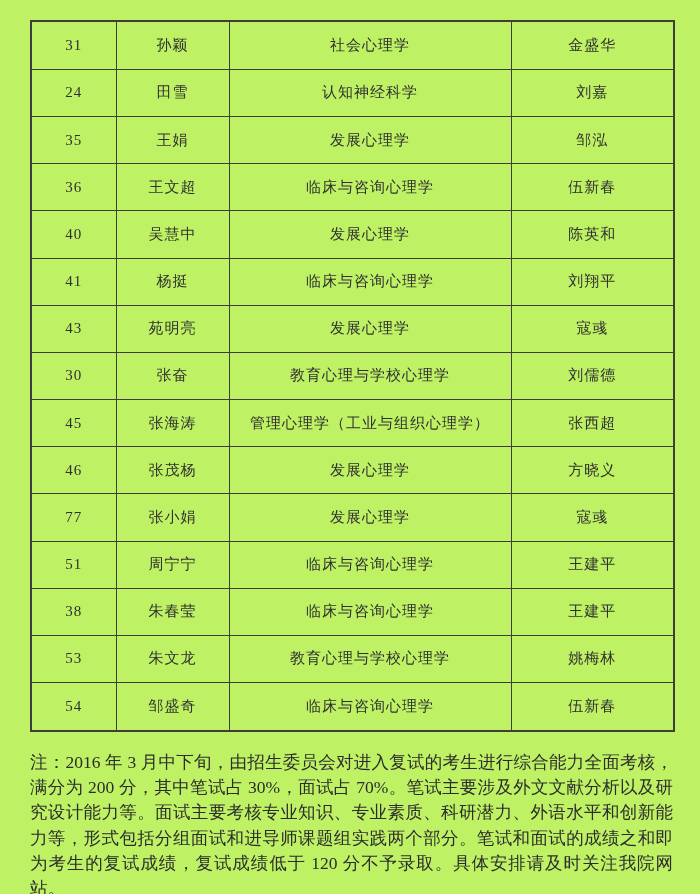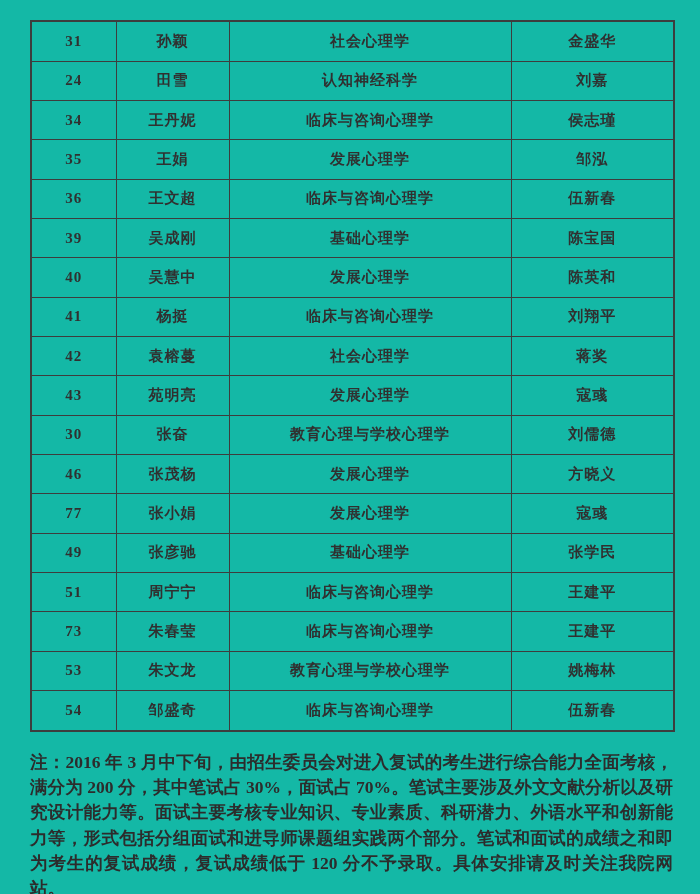--- a/index.html
+++ b/index.html
@@ -9,22 +9,21 @@
     height: 894px;
     background: #fafaf8;
     font-family: "Liberation Serif", serif;
     color: #2e2e2e;
     position: relative;
     overflow: hidden;
   }
   .page {
     position: absolute;
     inset: 0;
-    background: #14b8a6;
-    font-weight: bold;
+    background: #bef264;
   }
   table.roster {
     position: absolute;
     left: 30px;
     top: 20px;
     width: 643px;
     height: 712px;
     border-collapse: collapse;
     table-layout: fixed;
     border: 2px solid #3d3d3d;
@@ -75,99 +74,81 @@
     <td>社会心理学</td>
     <td>金盛华</td>
   </tr>
         <tr>
     <td>24</td>
     <td>田雪</td>
     <td>认知神经科学</td>
     <td>刘嘉</td>
   </tr>
         <tr>
-    <td>34</td>
-    <td>王丹妮</td>
-    <td>临床与咨询心理学</td>
-    <td>侯志瑾</td>
-  </tr>
-        <tr>
     <td>35</td>
     <td>王娟</td>
     <td>发展心理学</td>
     <td>邹泓</td>
   </tr>
         <tr>
     <td>36</td>
     <td>王文超</td>
     <td>临床与咨询心理学</td>
     <td>伍新春</td>
-  </tr>
-        <tr>
-    <td>39</td>
-    <td>吴成刚</td>
-    <td>基础心理学</td>
-    <td>陈宝国</td>
   </tr>
         <tr>
     <td>40</td>
     <td>吴慧中</td>
     <td>发展心理学</td>
     <td>陈英和</td>
   </tr>
         <tr>
     <td>41</td>
     <td>杨挺</td>
     <td>临床与咨询心理学</td>
     <td>刘翔平</td>
   </tr>
         <tr>
-    <td>42</td>
-    <td>袁榕蔓</td>
-    <td>社会心理学</td>
-    <td>蒋奖</td>
-  </tr>
-        <tr>
     <td>43</td>
     <td>苑明亮</td>
     <td>发展心理学</td>
     <td>寇彧</td>
   </tr>
         <tr>
     <td>30</td>
     <td>张奋</td>
     <td>教育心理与学校心理学</td>
     <td>刘儒德</td>
+  </tr>
+        <tr>
+    <td>45</td>
+    <td>张海涛</td>
+    <td>管理心理学（工业与组织心理学）</td>
+    <td>张西超</td>
   </tr>
         <tr>
     <td>46</td>
     <td>张茂杨</td>
     <td>发展心理学</td>
     <td>方晓义</td>
   </tr>
         <tr>
     <td>77</td>
     <td>张小娟</td>
     <td>发展心理学</td>
     <td>寇彧</td>
   </tr>
         <tr>
-    <td>49</td>
-    <td>张彦驰</td>
-    <td>基础心理学</td>
-    <td>张学民</td>
-  </tr>
-        <tr>
     <td>51</td>
     <td>周宁宁</td>
     <td>临床与咨询心理学</td>
     <td>王建平</td>
   </tr>
         <tr>
-    <td>73</td>
+    <td>38</td>
     <td>朱春莹</td>
     <td>临床与咨询心理学</td>
     <td>王建平</td>
   </tr>
         <tr>
     <td>53</td>
     <td>朱文龙</td>
     <td>教育心理与学校心理学</td>
     <td>姚梅林</td>
   </tr>

